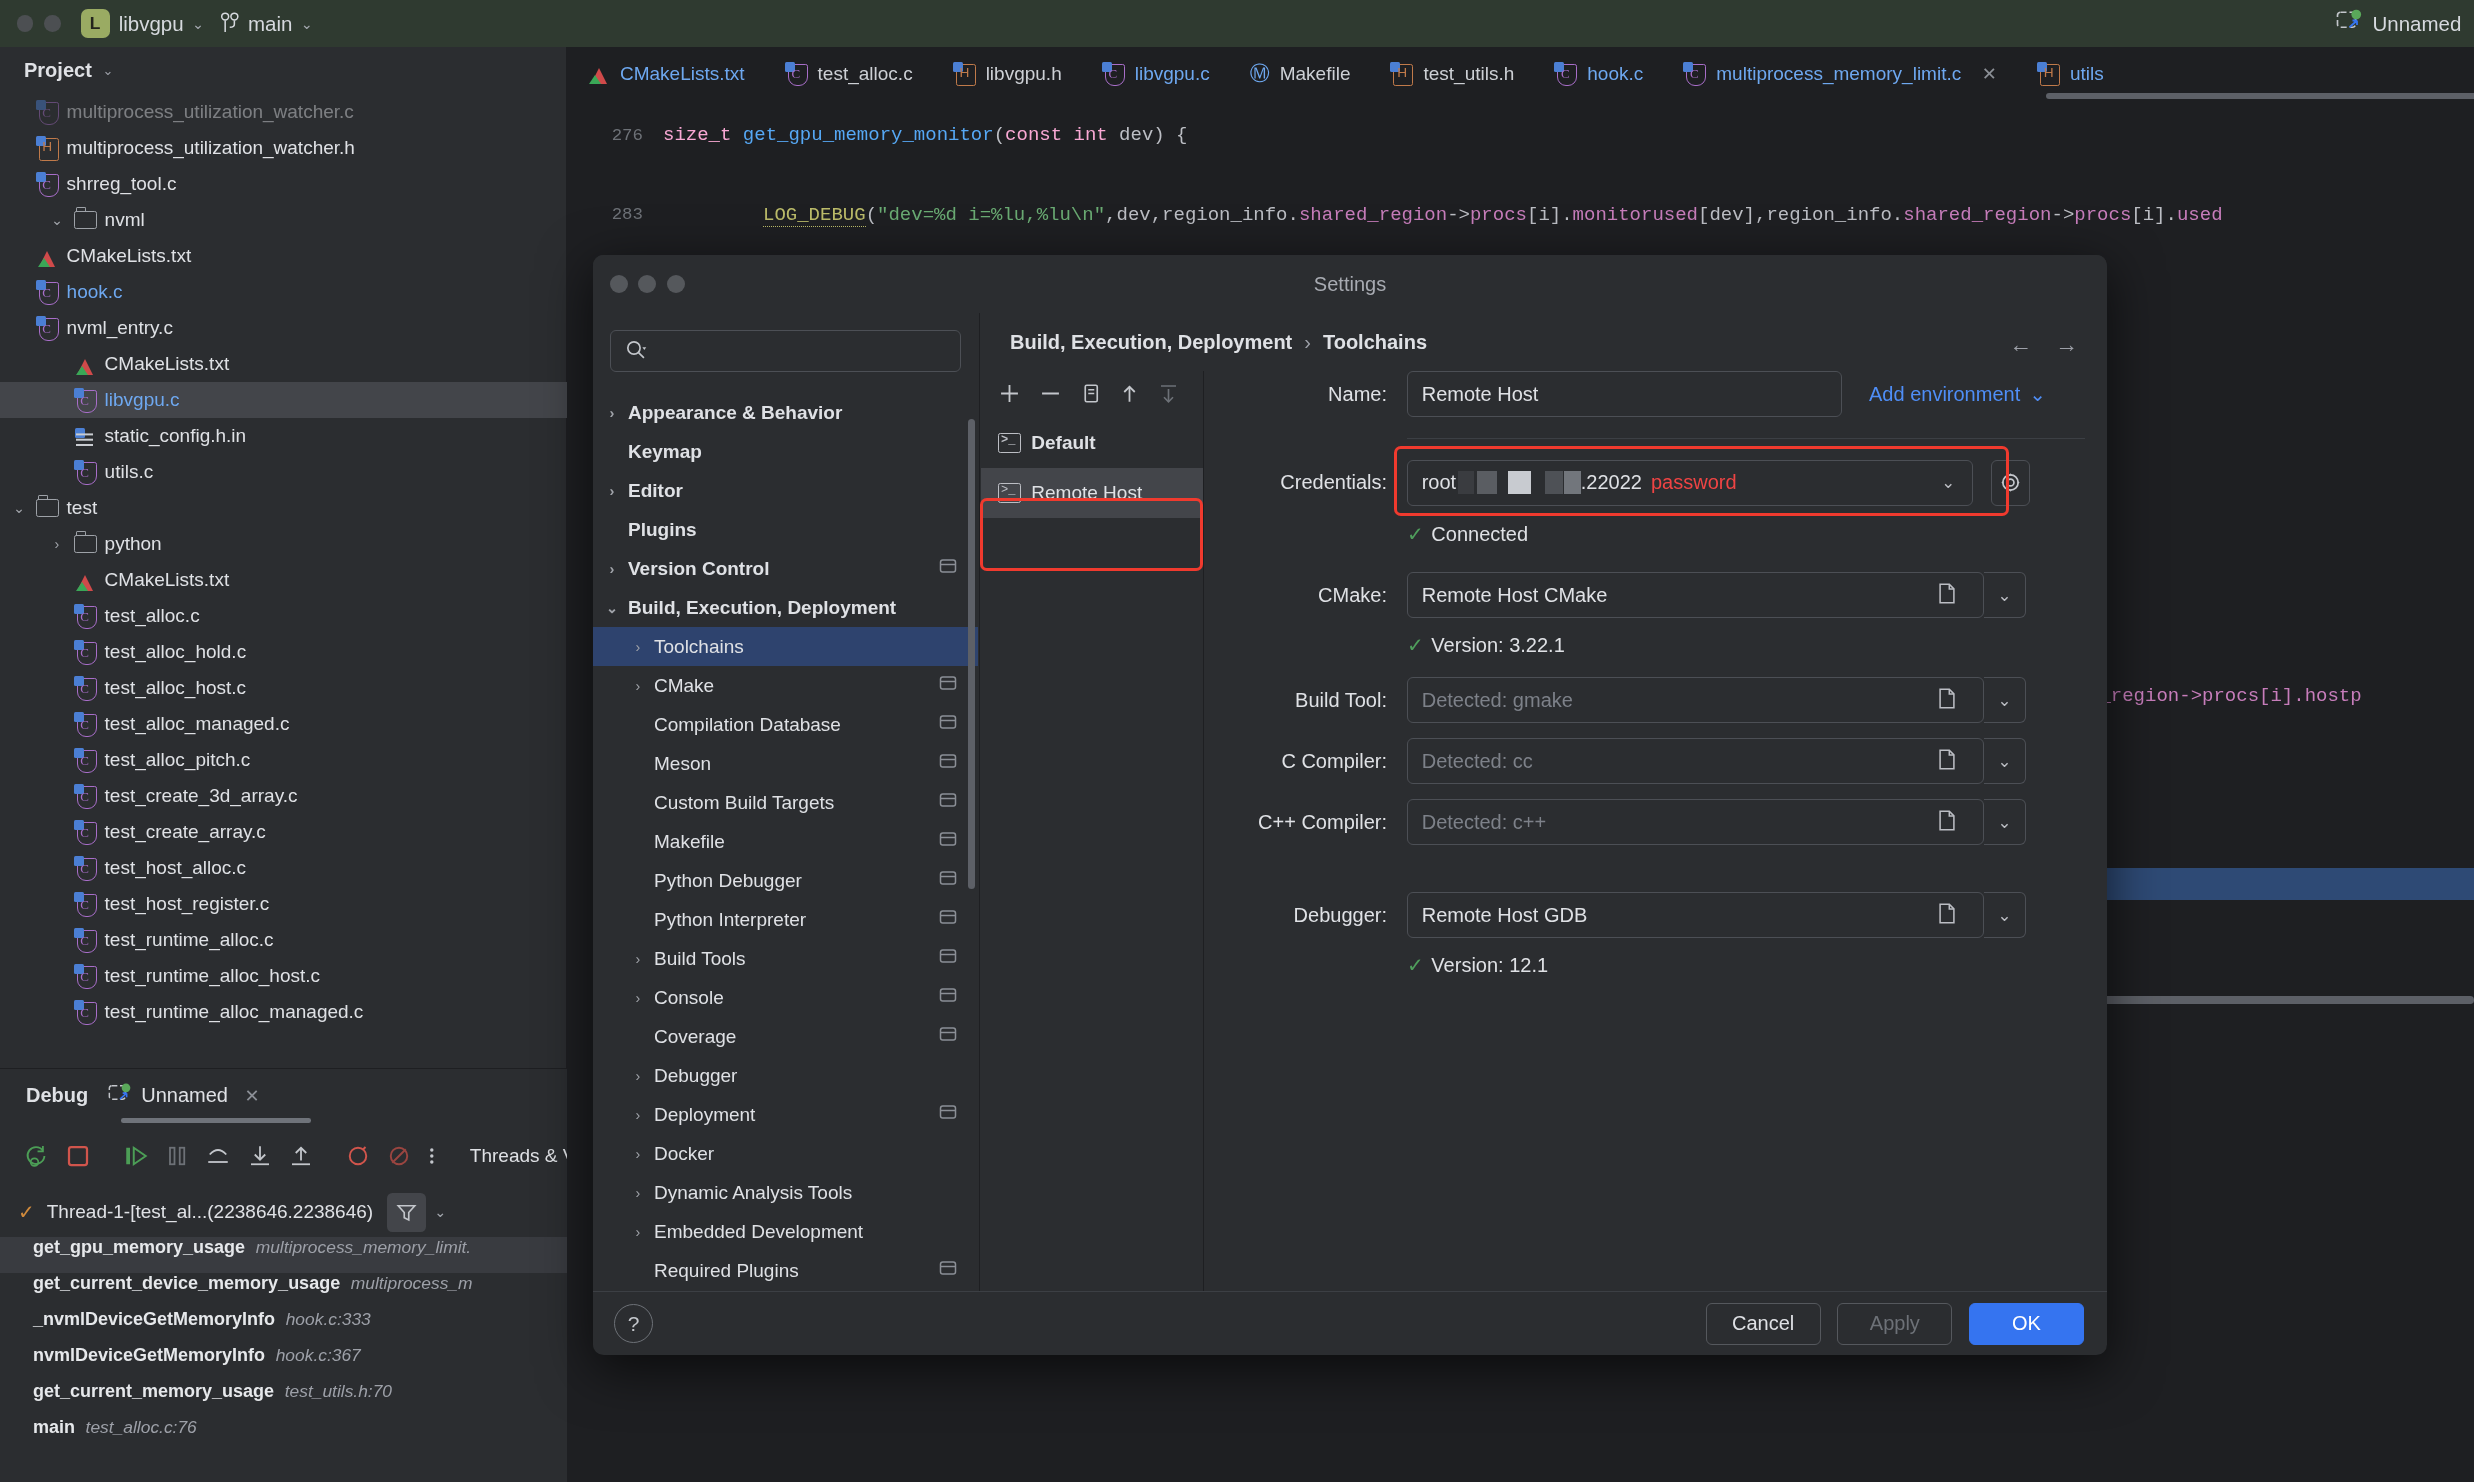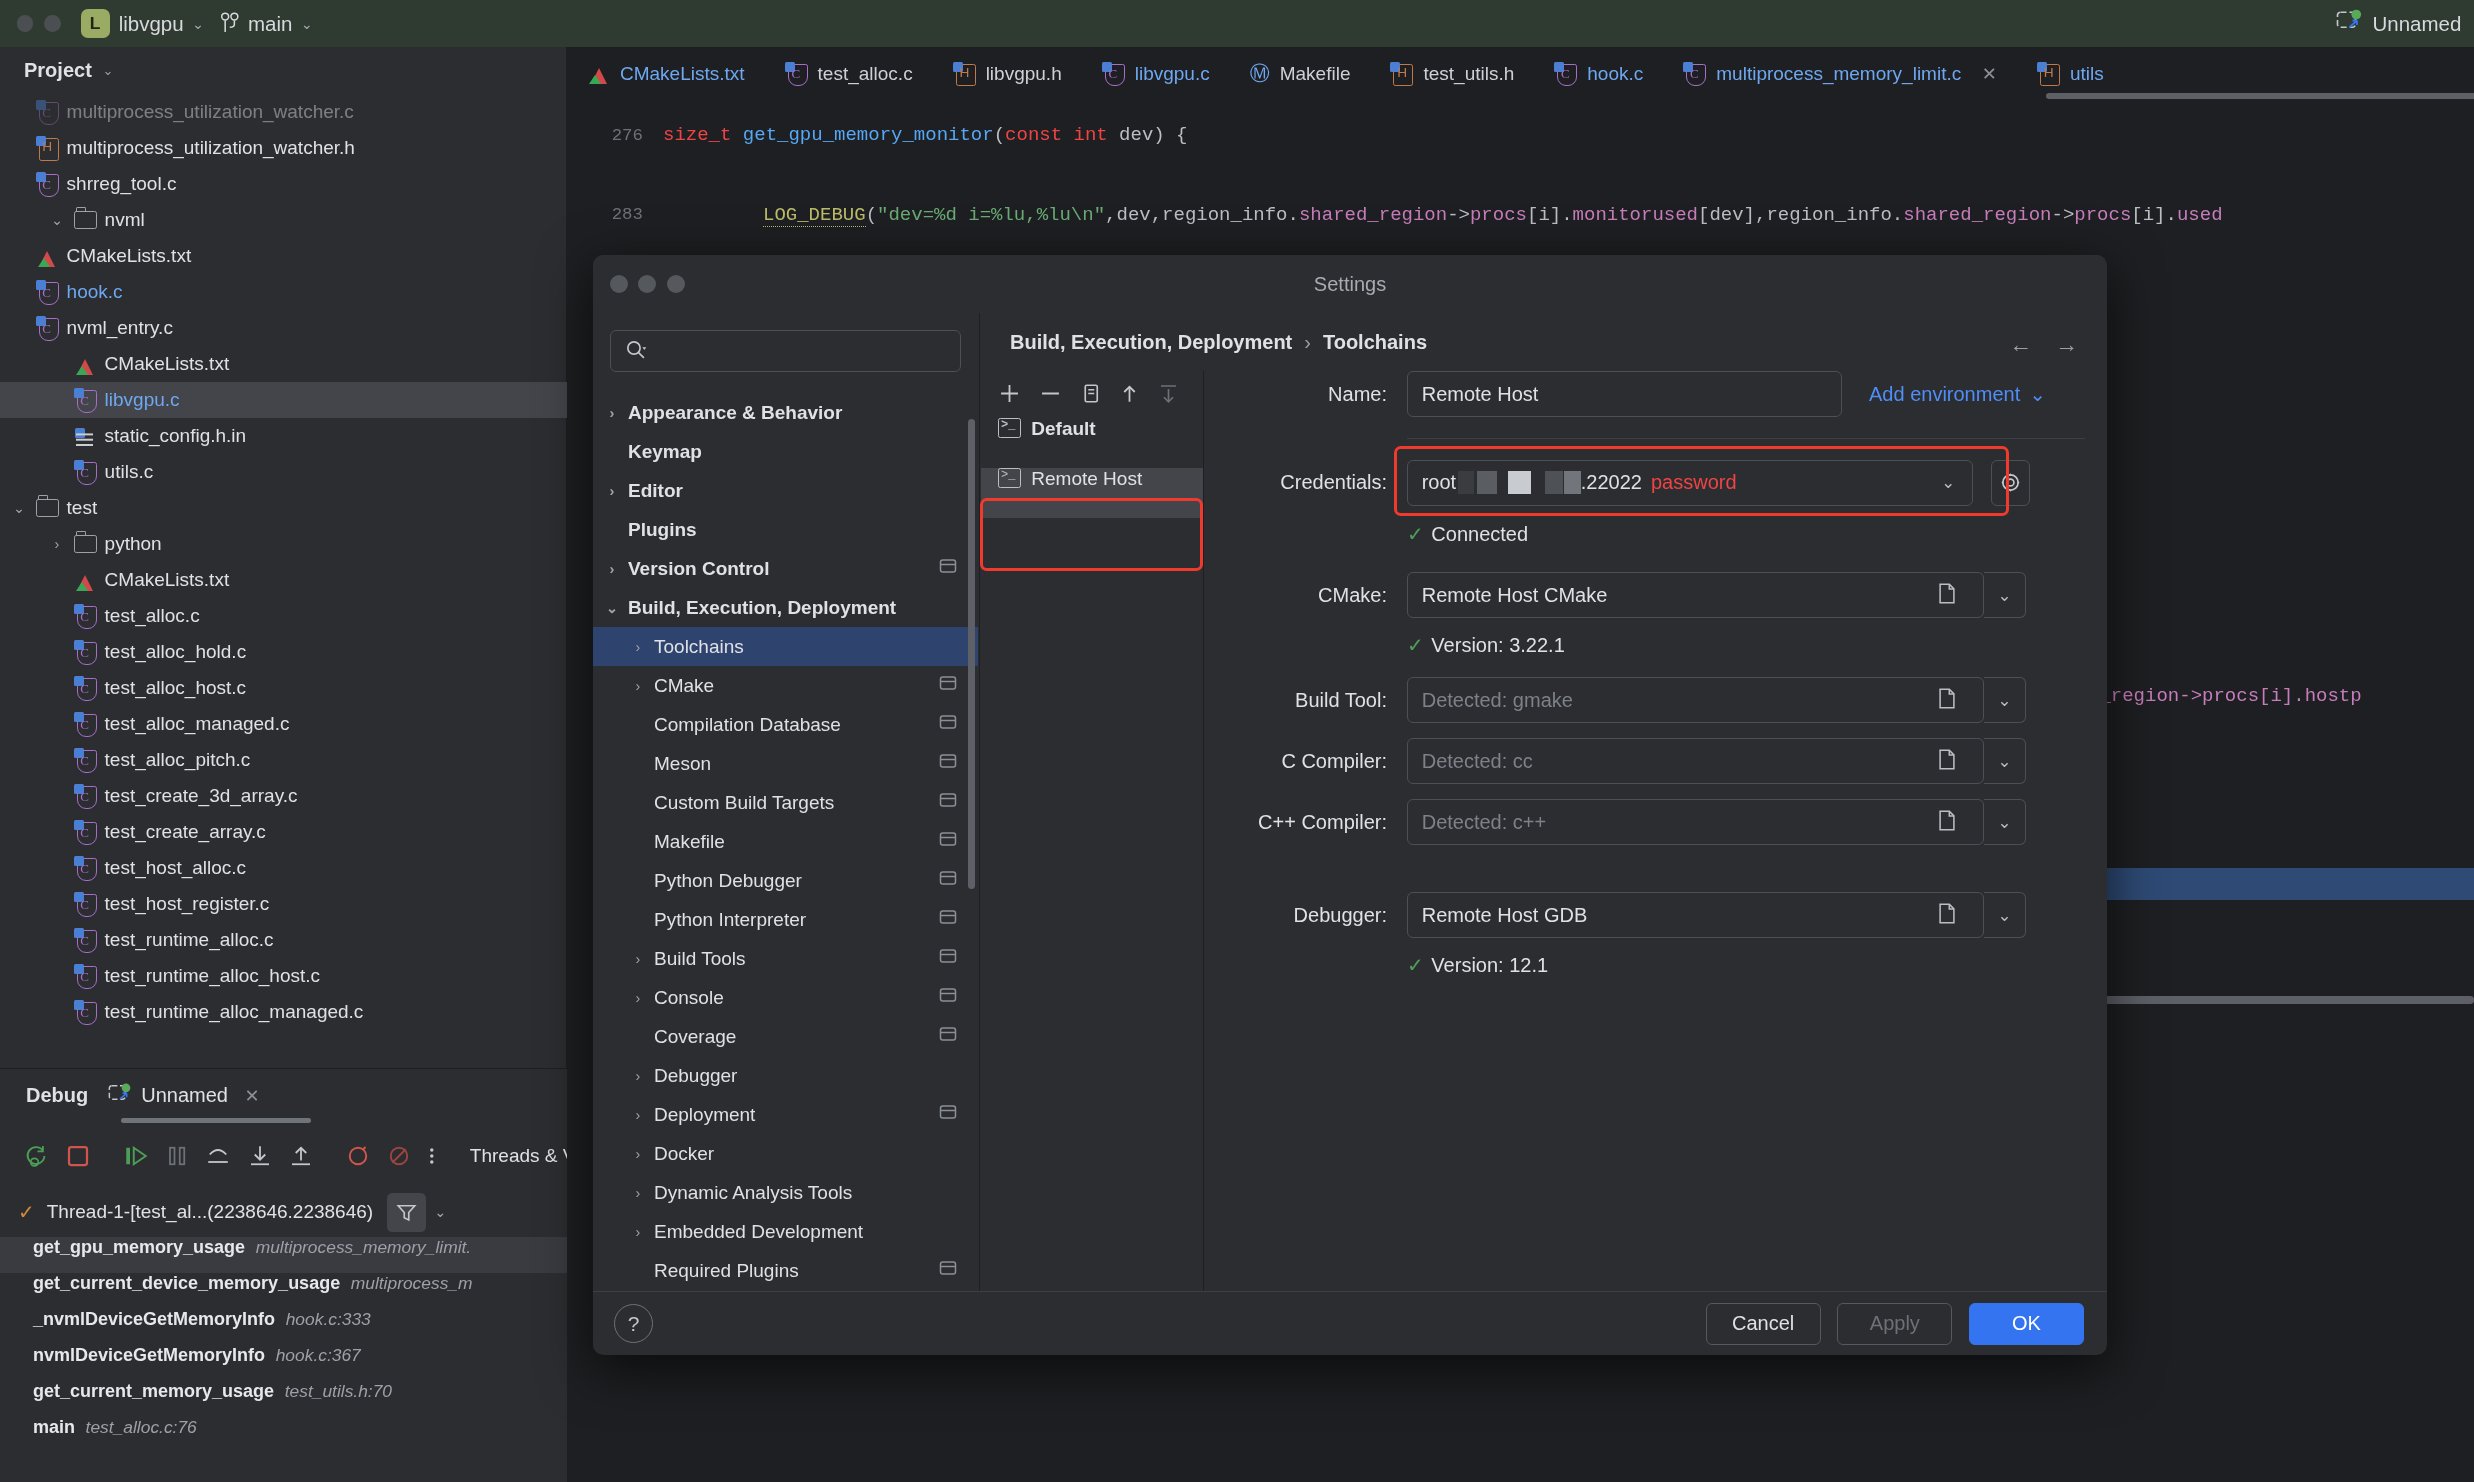--- a/index.html
+++ b/index.html
@@ -98,21 +98,21 @@
   
   .editor { position:absolute; top:0; left:567px; width:1907px; height:1435px; background:#1e1f22; }
   .tabsbar { height:53px; display:flex; align-items:center; background:#1e1f22; position:relative; }
   .etab { display:flex; align-items:center; gap:10px; padding:0 20px; height:53px; font-size:19px; white-space:nowrap; color:#cdd0d5; }
   .etab.active { color:#6ea8f0; }
   .etab .x { color:#8b8f96; font-size:18px; margin-left:10.6px; }
   .tabscroll { position:absolute; bottom:1.5px; left:1479px; width:486px; height:6px; background:#5d6067; border-radius:3px; }
   .code { position:absolute; top:55px; left:0; width:1907px; height:1381px; font-family:"Liberation Mono", monospace; font-size:19px; }
   .cl { display:flex; height:32px; align-items:center; white-space:nowrap;margin-top:17px; }
   .gut { width:96px; text-align:right; padding-right:20px; color:#6d7177; font-size:17.4px; flex:none; }
-  .kw { color:#ef4444; }
+  .kw { color:#f9a8d4; }
   .fnname { color:#56a8f5; }
   .str { color:#6aab73; }
   .mac { color:#bcbc6a; border-bottom:1.5px dotted #bcbc6a; }
   .fld { color:#c77dbb; }
   .pl { color:#bcbec4; }
   .hl-blue { background:#2e4a75; }
   .vsep { position:absolute; width:1.5px; background:#393b40; }
 
   
   .dialog {
@@ -141,21 +141,21 @@
   .settree { position:absolute; top:80px; left:0; width:385px; height:898px; overflow:hidden; }
   .setscroll { position:absolute; right:3.8px; top:106px; width:6.8px; height:470px; background:#5d6067; border-radius:3.8px; }
 
   .dlg-right { position:absolute; left:388px; top:0; width:1127px; height:979px; }
   .bread { height:58px; display:flex; align-items:center; padding-left:29px; font-size:20px; font-weight:bold; }
   .bread .sep2 { color:#9da0a8; margin:0 12px; font-weight:normal; }
   .navarrows { position:absolute; right:30px; top:18px; display:flex; gap:23px; font-size:23px; color:#9da0a8; }
 
   .tcol { position:absolute; left:0; top:58px; width:223px; height:921px; border-right:0.8px solid #1e1f22; }
   .tc-toolbar { height:47px; display:flex; align-items:center; gap:18px; padding-left:16.7px; }
-  .tc-item { height:50px; display:flex; align-items:flex-start; font-size:19px; padding-left:16.7px; gap:10.6px; }
+  .tc-item { height:50px; display:flex; align-items:center; font-size:19px; padding-left:16.7px; gap:10.6px; }
   .tc-item.sel { background:#43454a; }
   .tc-item.bold { font-weight:bold; }
   .termico { width:23px; height:20px; border:1.9px solid #bcbec4; border-radius:2.3px; position:relative; flex:none; }
   .termico::after { content:'>_'; position:absolute; left:2.3px; top:-1.5px; font-size:12px; color:#bcbec4; font-family:"Liberation Mono",monospace; }
 
   .fields { position:absolute; left:223px; top:58px; width:904px; height:921px; }
   .frow { display:flex; align-items:center; }
   .flabel { font-size:20px; text-align:right; width:203px; flex:none; padding-right:20px; color:#dfe1e5; }
   .finput {
     height:46px; border:0.8px solid #4c4f55; border-radius:6px; background:#2b2d30;

